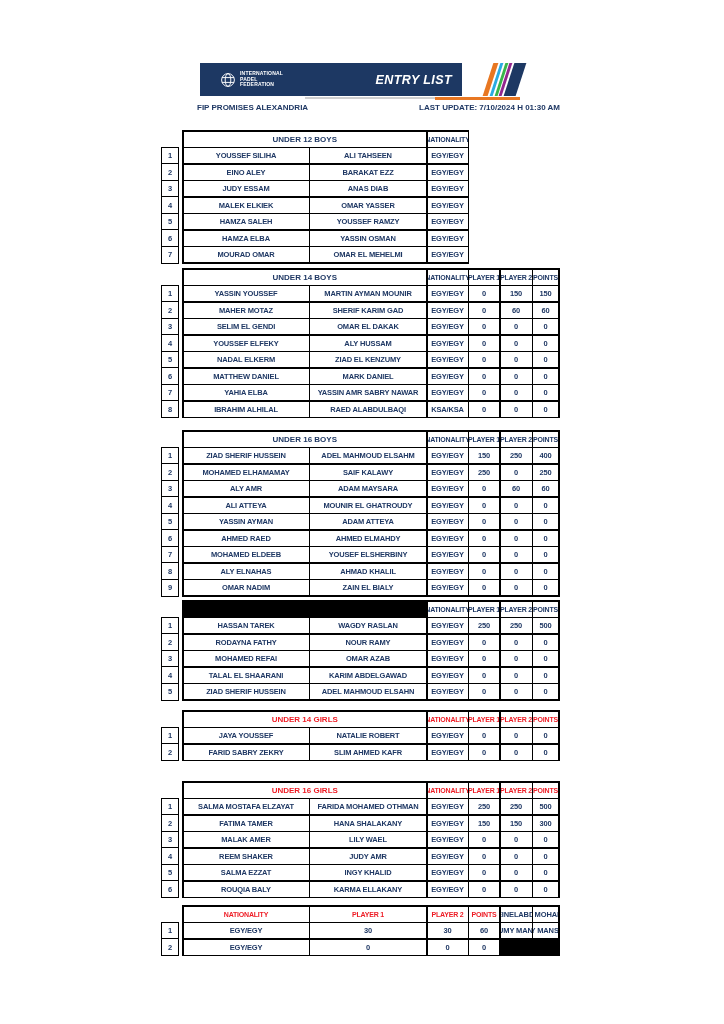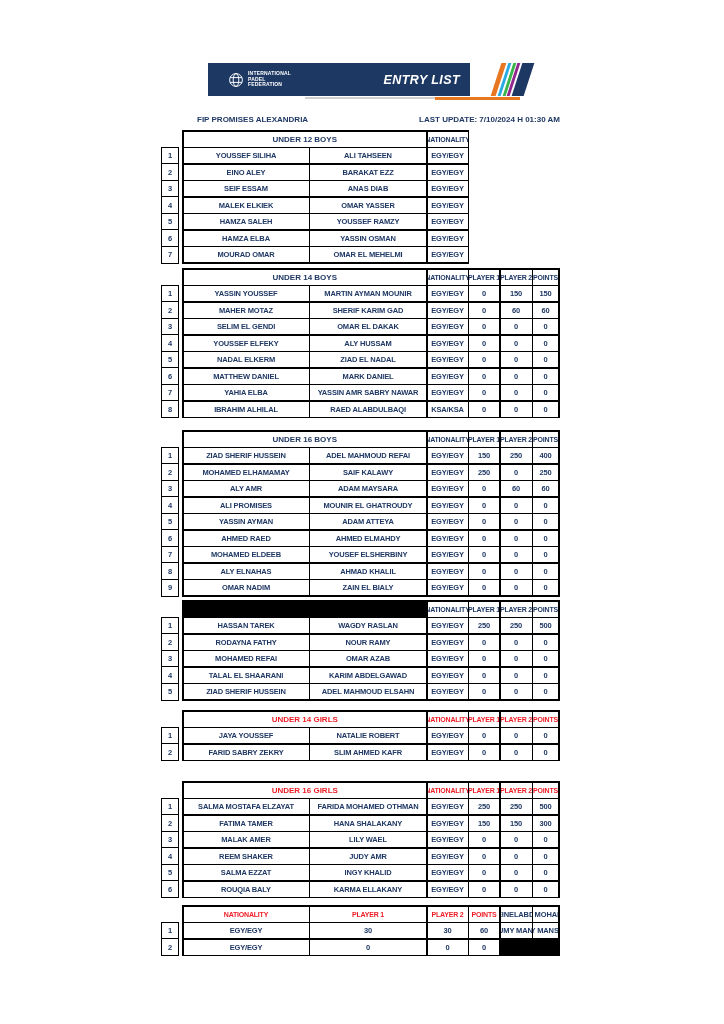--- a/index.html
+++ b/index.html
@@ -12,35 +12,35 @@
     --navy:#1f3864;
     --red:#ee1c25;
     --orange:#e87722;
     --banner-navy:#1d3863;
     --stripe-blue:#29abe2;
     --stripe-green:#39b54a;
     --stripe-purple:#93278f;
     --line-gray:#cfcfcf;
   }
   
-  .banner{position:absolute;left:208px;top:63px;height:33px;display:flex;gap:24px;}
+  .banner{position:absolute;left:200px;top:63px;height:33px;display:flex;gap:24px;}
   .banner-main{width:262px;height:33px;background:var(--banner-navy);display:flex;align-items:center;justify-content:space-between;}
   .logo{display:flex;align-items:center;gap:4px;padding-left:20px;}
   .logo-text{color:#fff;font-size:5px;font-weight:bold;line-height:1.15;letter-spacing:.2px;}
   .entry-list{color:#fff;font-size:12.5px;font-weight:800;font-style:italic;letter-spacing:.4px;padding-right:10px;white-space:nowrap;}
   .stripes{display:flex;align-items:stretch;height:33px;margin-left:2px;}
   .st{transform:skewX(-18deg);margin-right:2px;}
   .s-or{width:5px;background:var(--orange);}
   .s-bl{width:2.5px;background:var(--stripe-blue);}
   .s-gr{width:2.5px;background:var(--stripe-green);}
   .s-pu{width:2.5px;background:var(--stripe-purple);}
   .s-nv{width:12px;background:var(--banner-navy);margin-right:0;}
   .substrip-gray{position:absolute;left:305px;top:96.5px;width:130px;height:2.5px;background:var(--line-gray);}
   .substrip-orange{position:absolute;left:435px;top:96.5px;width:85px;height:3px;background:var(--orange);}
-  .meta{position:absolute;left:197px;top:115px;width:363px;display:flex;justify-content:space-between;color:var(--navy);font-size:8px;font-weight:bold;letter-spacing:0;}
+  .meta{position:absolute;left:197px;top:103px;width:363px;display:flex;justify-content:space-between;color:var(--navy);font-size:8px;font-weight:bold;letter-spacing:0;}
   
   .entry-table{position:absolute;left:161px;display:flex;align-items:flex-start;}
   .rankcol{width:18px;margin-right:3px;display:flex;flex-direction:column;}
   .rankbox{box-sizing:border-box;width:18px;height:18px;border:1.5px solid #000;margin-top:-1.5px;background:#fff;
     display:flex;align-items:center;justify-content:center;font-size:7.5px;font-weight:bold;color:var(--navy);}
   .rankcol .rankbox:first-child{margin-top:16.5px;}
   .tgrid{display:grid;gap:1.5px;padding:1.5px;background:#000;grid-auto-rows:15px;}
   .tgrid.wide{grid-template-columns:125px 116px 40px 30px 31px 25px;}
   .tgrid.narrow{grid-template-columns:125px 116px 40px;}
   .cell{background:#fff;display:flex;align-items:center;justify-content:center;
@@ -101,21 +101,21 @@
       </div>
       <div class="tgrid narrow">
         <div class="cell title" style="color: rgb(31, 56, 100);">UNDER 12 BOYS</div>
         <div class="cell hdr" style="color: rgb(31, 56, 100);">NATIONALITY</div>
         <div class="cell">YOUSSEF SILIHA</div>
         <div class="cell">ALI TAHSEEN</div>
         <div class="cell">EGY/EGY</div>
         <div class="cell">EINO ALEY</div>
         <div class="cell">BARAKAT EZZ</div>
         <div class="cell">EGY/EGY</div>
-        <div class="cell">SEIF ESSAM</div>
+        <div class="cell">JUDY ESSAM</div>
         <div class="cell">ANAS DIAB</div>
         <div class="cell">EGY/EGY</div>
         <div class="cell">MALEK ELKIEK</div>
         <div class="cell">OMAR YASSER</div>
         <div class="cell">EGY/EGY</div>
         <div class="cell">HAMZA SALEH</div>
         <div class="cell">YOUSSEF RAMZY</div>
         <div class="cell">EGY/EGY</div>
         <div class="cell">HAMZA ELBA</div>
         <div class="cell">YASSIN OSMAN</div>
@@ -160,21 +160,21 @@
         <div class="cell">0</div>
         <div class="cell">0</div>
         <div class="cell">0</div>
         <div class="cell">YOUSSEF ELFEKY</div>
         <div class="cell">ALY HUSSAM</div>
         <div class="cell">EGY/EGY</div>
         <div class="cell">0</div>
         <div class="cell">0</div>
         <div class="cell">0</div>
         <div class="cell">NADAL ELKERM</div>
-        <div class="cell">ZIAD EL NADAL</div>
+        <div class="cell">ZIAD EL KENZUMY</div>
         <div class="cell">EGY/EGY</div>
         <div class="cell">0</div>
         <div class="cell">0</div>
         <div class="cell">0</div>
         <div class="cell">MATTHEW DANIEL</div>
         <div class="cell">MARK DANIEL</div>
         <div class="cell">EGY/EGY</div>
         <div class="cell">0</div>
         <div class="cell">0</div>
         <div class="cell">0</div>
@@ -204,38 +204,38 @@
         <div class="rankbox">8</div>
         <div class="rankbox">9</div>
       </div>
       <div class="tgrid wide">
         <div class="cell title" style="color: rgb(31, 56, 100);">UNDER 16 BOYS</div>
         <div class="cell hdr" style="color: rgb(31, 56, 100);">NATIONALITY</div>
         <div class="cell hdr" style="color: rgb(31, 56, 100);">PLAYER 1</div>
         <div class="cell hdr" style="color: rgb(31, 56, 100);">PLAYER 2</div>
         <div class="cell hdr" style="color: rgb(31, 56, 100);">POINTS</div>
         <div class="cell">ZIAD SHERIF HUSSEIN</div>
-        <div class="cell">ADEL MAHMOUD REFAI</div>
+        <div class="cell">ADEL MAHMOUD ELSAHM</div>
         <div class="cell">EGY/EGY</div>
         <div class="cell">150</div>
         <div class="cell">250</div>
         <div class="cell">400</div>
         <div class="cell">MOHAMED ELHAMAMAY</div>
         <div class="cell">SAIF KALAWY</div>
         <div class="cell">EGY/EGY</div>
         <div class="cell">250</div>
         <div class="cell">0</div>
         <div class="cell">250</div>
         <div class="cell">ALY AMR</div>
         <div class="cell">ADAM MAYSARA</div>
         <div class="cell">EGY/EGY</div>
         <div class="cell">0</div>
         <div class="cell">60</div>
         <div class="cell">60</div>
-        <div class="cell">ALI PROMISES</div>
+        <div class="cell">ALI ATTEYA</div>
         <div class="cell">MOUNIR EL GHATROUDY</div>
         <div class="cell">EGY/EGY</div>
         <div class="cell">0</div>
         <div class="cell">0</div>
         <div class="cell">0</div>
         <div class="cell">YASSIN AYMAN</div>
         <div class="cell">ADAM ATTEYA</div>
         <div class="cell">EGY/EGY</div>
         <div class="cell">0</div>
         <div class="cell">0</div>

